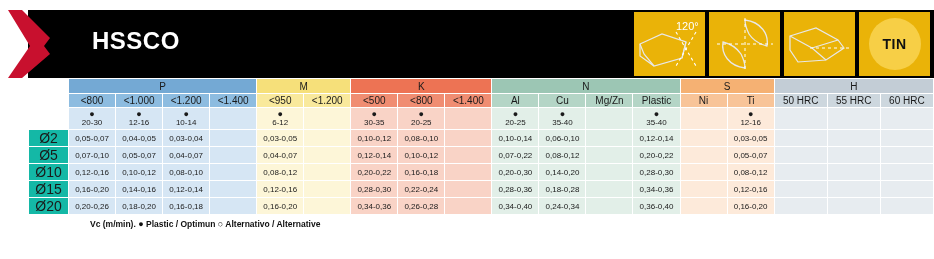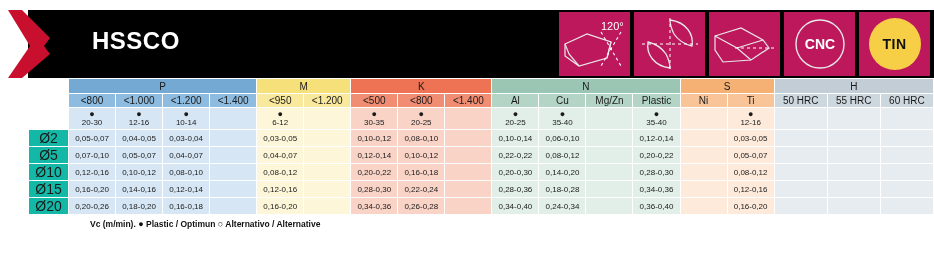--- a/index.html
+++ b/index.html
@@ -40,21 +40,21 @@
   .icon-strip {
     position: absolute;
     right: 4px; top: 12px;
     height: 64px;
     display: flex;
     gap: 4px;
     z-index: 4;
   }
   .icon-cell {
     width: 71px; height: 64px;
-    background: #be185d;
+    background: #eab308;
     position: relative;
     display: flex;
     align-items: center;
     justify-content: center;
   }
   .icon-cell svg { display: block; }
   .tin-badge {
     width: 52px; height: 52px;
     border-radius: 50%;
     background: #F7CF46;
@@ -182,26 +182,20 @@
 
     <div class="icon-cell">
       <svg width="68" height="60" viewBox="0 0 68 60">
         <path d="M4 22 L30 14 L52 26 L58 34 L40 46 L12 48 L4 36 Z" fill="none" stroke="#e8e8e8" stroke-width="1.2"></path>
         <path d="M4 22 L26 34 L40 46" fill="none" stroke="#e8e8e8" stroke-width="1.2"></path>
         <path d="M26 34 L52 26" fill="none" stroke="#e8e8e8" stroke-width="1.2"></path>
         <line x1="24" y1="34" x2="66" y2="34" stroke="#fff" stroke-width="1" stroke-dasharray="3,3"></line>
       </svg>
     </div>
 
-    <div class="icon-cell">
-      <svg width="68" height="60" viewBox="0 0 68 60">
-        <circle cx="34" cy="30" r="24" fill="none" stroke="#e8e8e8" stroke-width="1.4"></circle>
-        <text x="34" y="35" fill="#fff" font-size="14" font-weight="bold" text-anchor="middle" font-family="Liberation Sans, sans-serif">CNC</text>
-      </svg>
-    </div>
 
     <div class="icon-cell">
       <div class="tin-badge">TIN</div>
     </div>
 
   </div>
 </div>
 
 <div class="table-wrap">
   <table class="matrix">
@@ -293,21 +287,21 @@
         <td class="dia-cell">Ø5</td>
         <td class="row-cell p-light">0,07-0,10</td>
         <td class="row-cell p-light">0,05-0,07</td>
         <td class="row-cell p-light">0,04-0,07</td>
         <td class="row-cell p-light"></td>
         <td class="row-cell m-light">0,04-0,07</td>
         <td class="row-cell m-light"></td>
         <td class="row-cell k-light">0,12-0,14</td>
         <td class="row-cell k-light">0,10-0,12</td>
         <td class="row-cell k-light"></td>
-        <td class="row-cell n-light">0,22-0,22</td>
+        <td class="row-cell n-light">0,07-0,22</td>
         <td class="row-cell n-light">0,08-0,12</td>
         <td class="row-cell n-light"></td>
         <td class="row-cell n-light">0,20-0,22</td>
         <td class="row-cell s-light"></td>
         <td class="row-cell s-light">0,05-0,07</td>
         <td class="row-cell h-light"></td>
         <td class="row-cell h-light"></td>
         <td class="row-cell h-light"></td>
       </tr>
       <tr>

